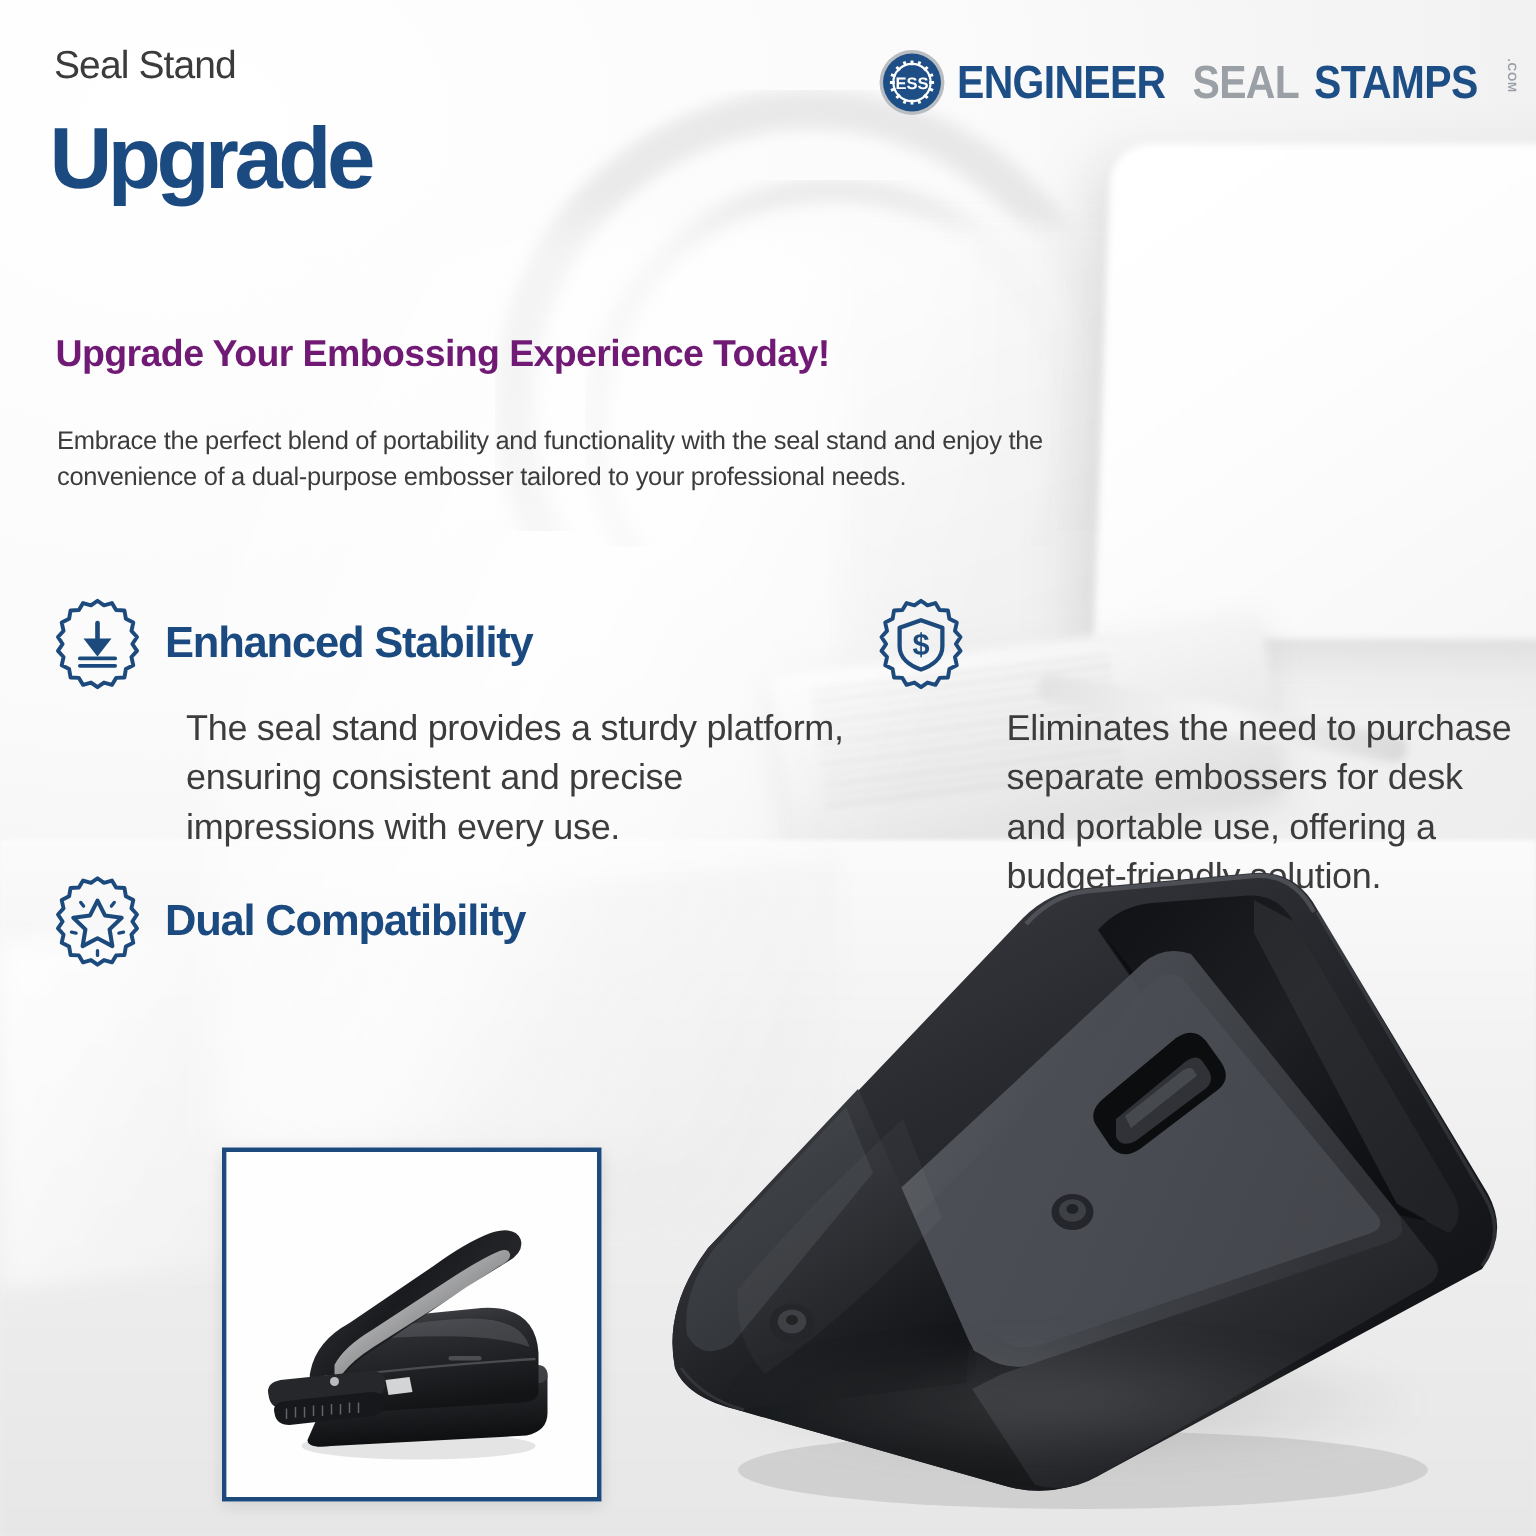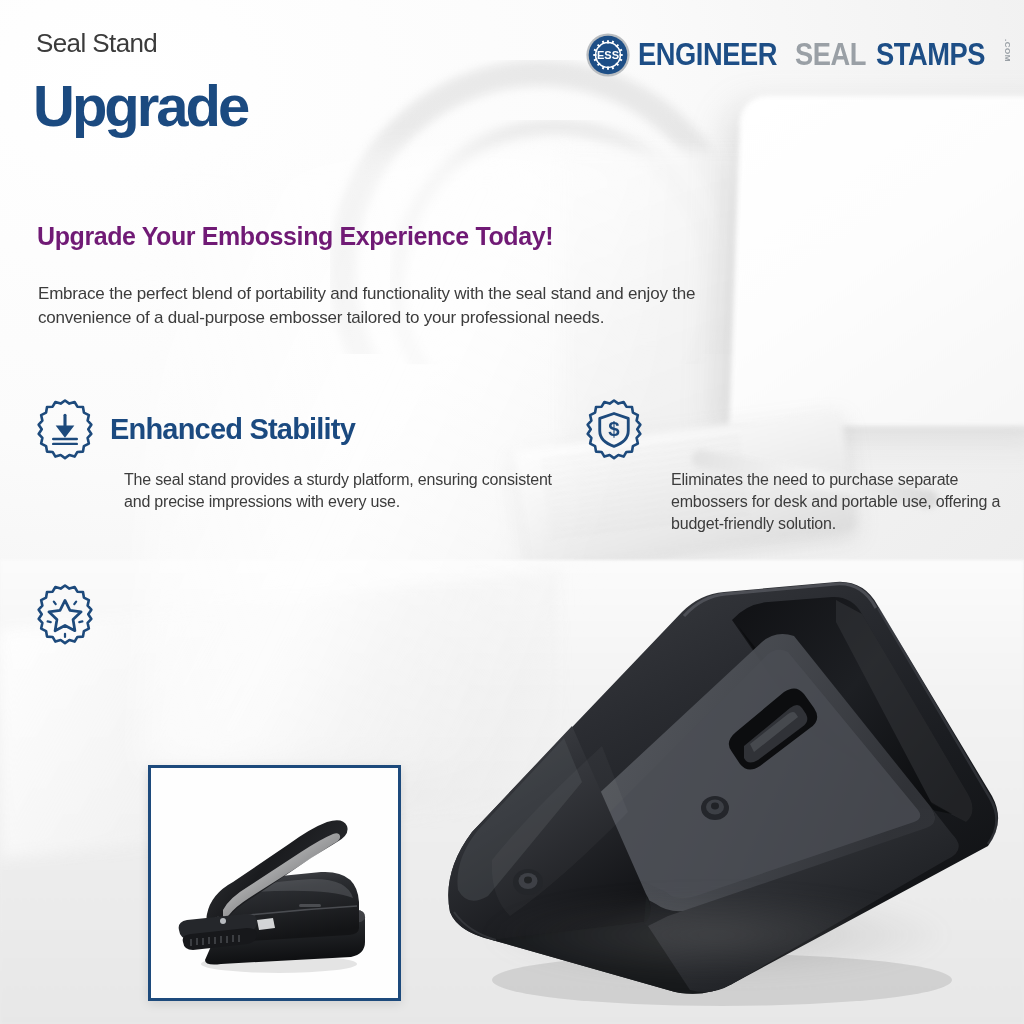--- a/index.html
+++ b/index.html
@@ -121,21 +121,21 @@
   }
 
   
   .feature { position:absolute; }
   .feat-head { display:flex; align-items:center; gap:14px; }
   .feat-icon { width:62px; height:62px; flex:0 0 auto; }
   .feat-title {
     font-size:29px; font-weight:bold; color:#1b4a80; letter-spacing:-.8px; white-space:nowrap;
   }
   .feat-body {
-    font-size:16px; line-height:1.38; color:#3c3c3c; letter-spacing:-.2px;
+    font-size:24px; line-height:1.38; color:#3c3c3c; letter-spacing:-.2px;
     margin-top:9px;
   }
   #feature-stability   { left:34px;  top:398px; width:530px; }
   #feature-stability   .feat-body { margin-left:90px; width:440px; }
   #feature-cost        { left:583px; top:398px; width:430px; }
   #feature-cost        .feat-body { margin-left:88px; width:345px; }
   #feature-dual        { left:34px;  top:583px; width:500px; }
   #feature-dual        .feat-body { margin-left:90px; width:360px; }
 
   
@@ -262,20 +262,21 @@
         <path d="M50 28 L58 44 L76 46.5 L63 59 L66 77 L50 68.5 L34 77 L37 59 L24 46.5 L42 44 Z" fill="none" stroke="#1d4a7c" stroke-width="4.4" stroke-linejoin="round"></path>
         <g stroke="#1d4a7c" stroke-width="3.6" stroke-linecap="round">
           <line x1="32" y1="30" x2="35" y2="34"></line>
           <line x1="68" y1="30" x2="65" y2="34"></line>
           <line x1="22" y1="62" x2="27" y2="63"></line>
           <line x1="78" y1="62" x2="73" y2="63"></line>
           <line x1="50" y1="82" x2="50" y2="87"></line>
         </g>
       </svg>
     </div>
+    <div class="feat-title">Dual Compatibility</div>
   </div>
 </div>
 
 <div class="inset">
   <div class="inset-stage"></div>
   <div class="emb">
     <svg viewBox="0 0 233 208" width="233" height="208">
       <defs>
         <linearGradient id="gBody" x1="0" y1="0" x2="0.3" y2="1">
           <stop offset="0" stop-color="#4a4c50"></stop>

